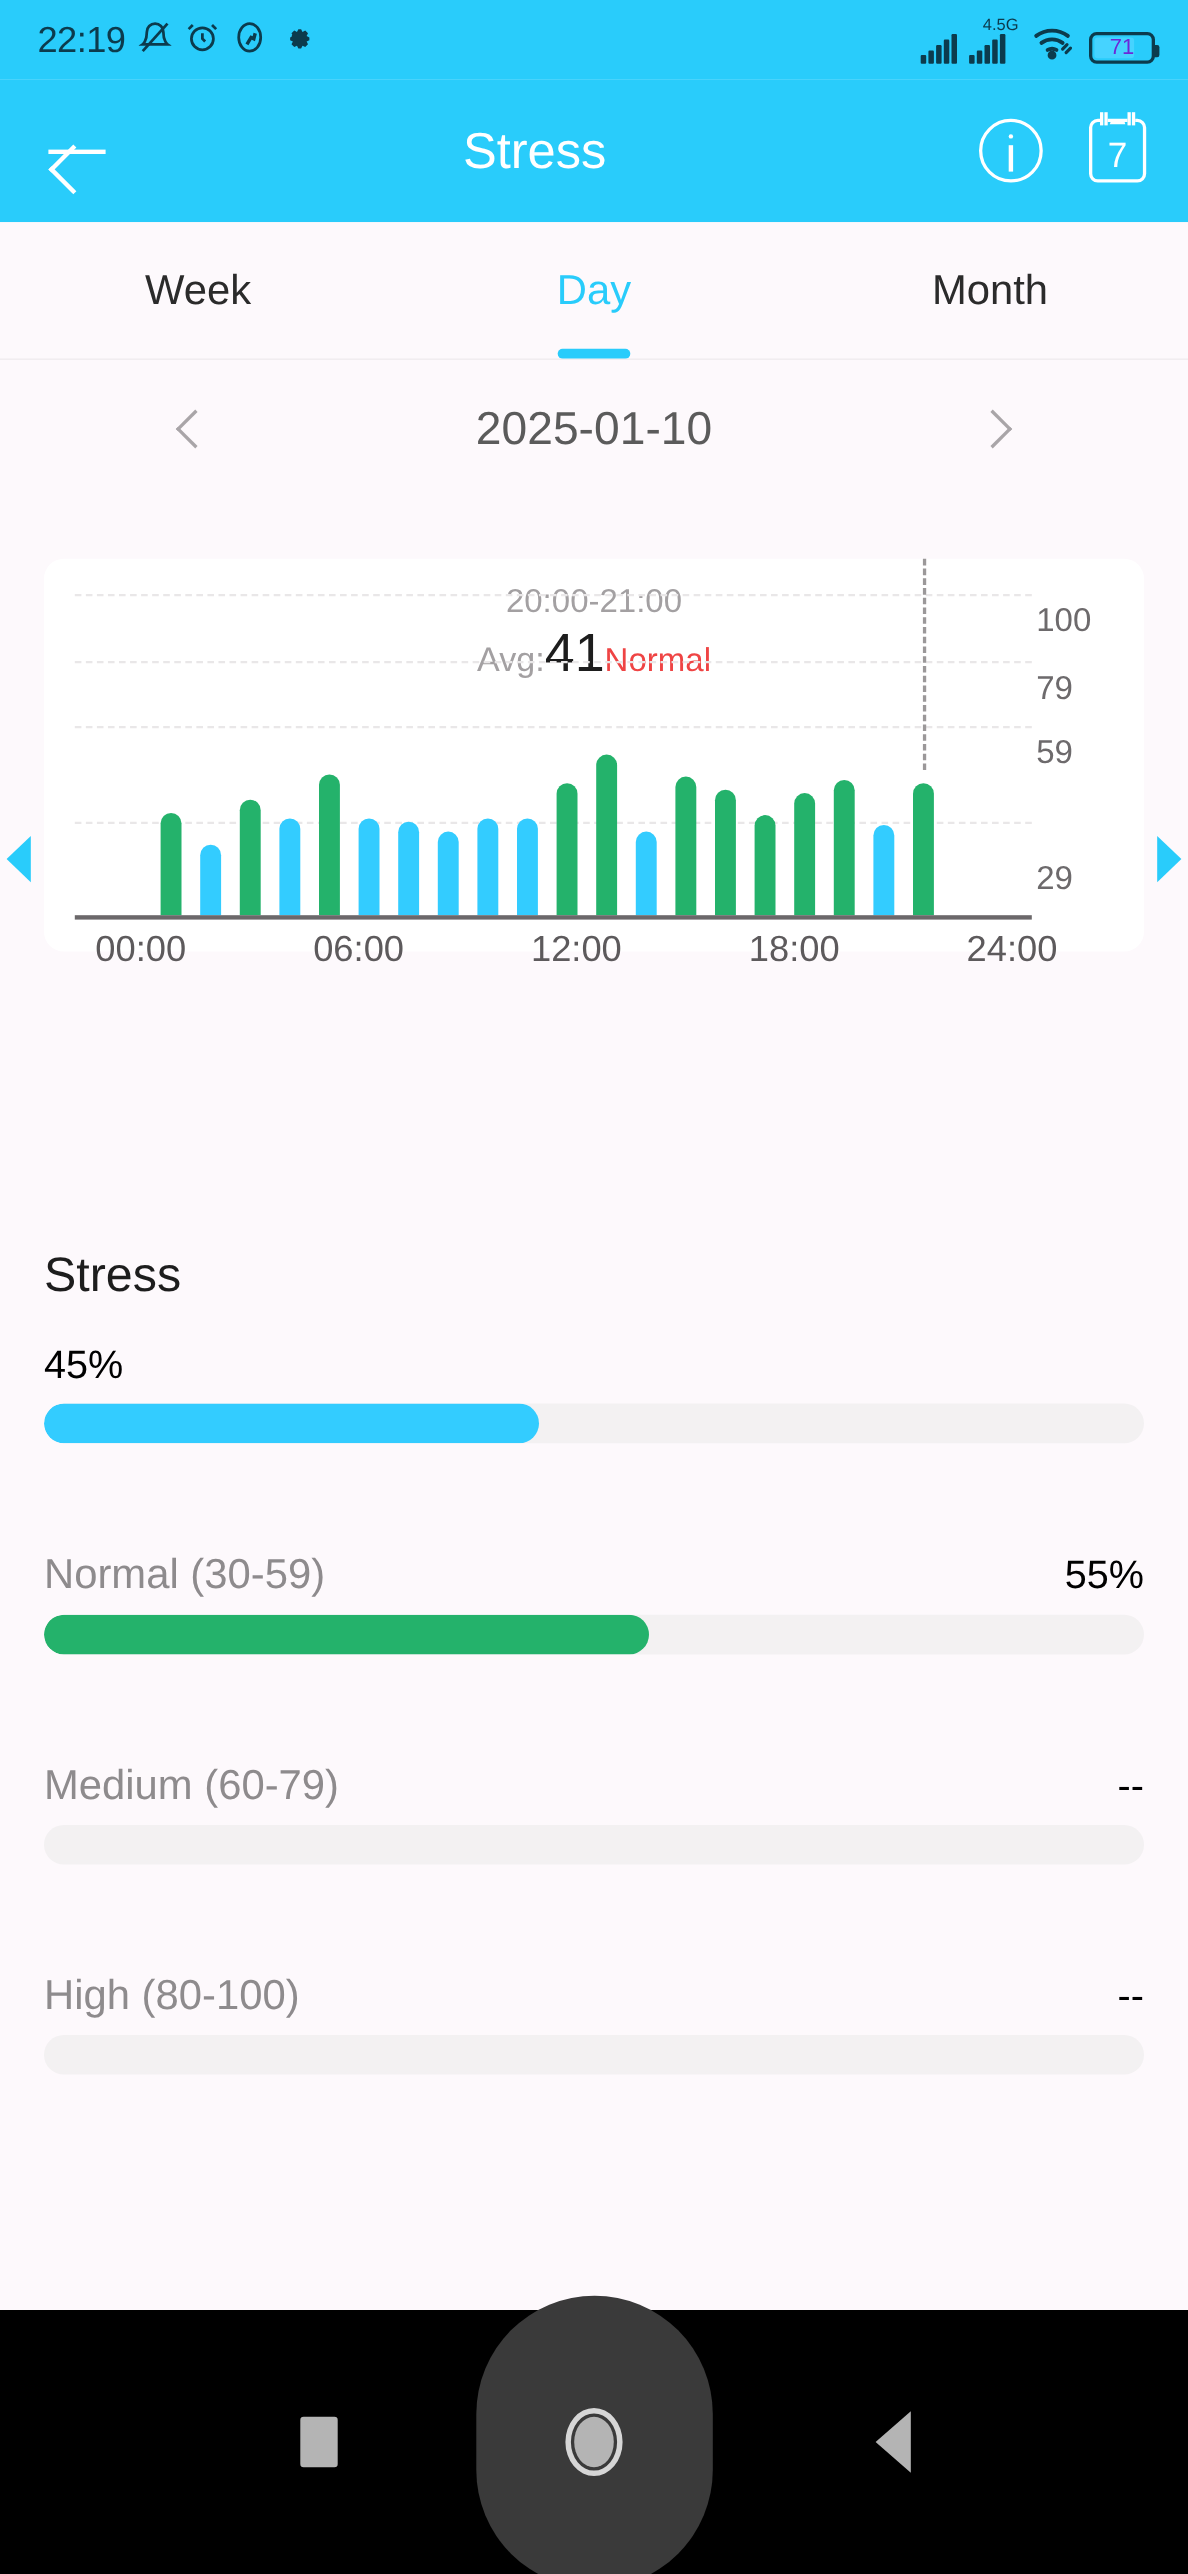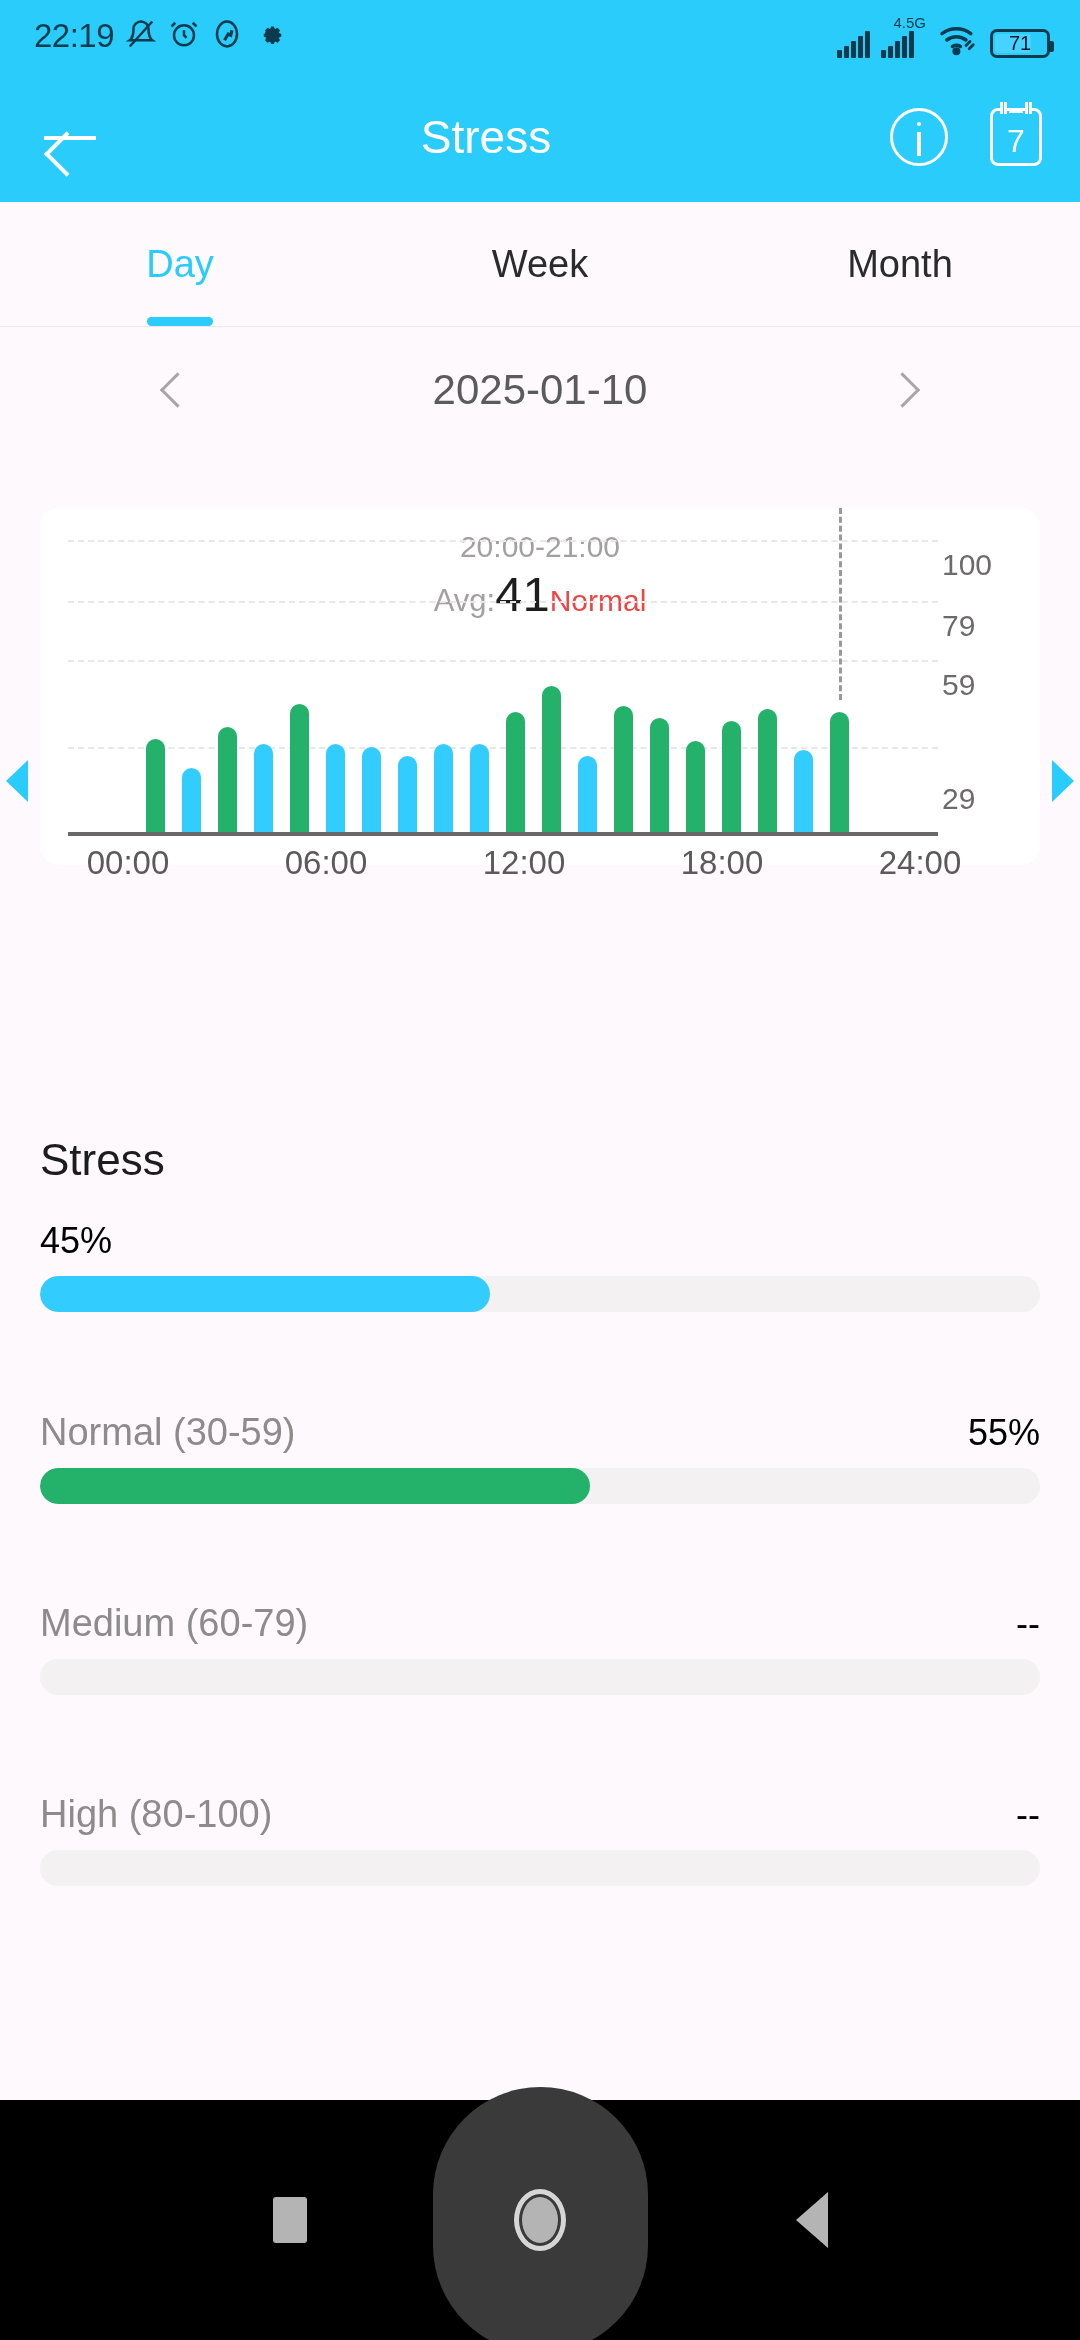--- a/index.html
+++ b/index.html
@@ -34,21 +34,21 @@
     position:relative; display:flex; align-items:center; padding:2px;
   }
   .battery:after{
     content:"";position:absolute;right:-7px;top:9px;width:5px;height:11px;
     background:#0c3b4d;border-radius:0 2px 2px 0;
   }
   .bat-fill{ height:100%; background:#46d3ff; border-radius:3px; }
   .bat-txt{
     position:absolute;left:0;top:0;width:100%;height:100%;
     display:flex;align-items:center;justify-content:center;
-    font-size:20px;color:#0f172a;
+    font-size:20px;color:#6d28d9;
   }
 
   
   .appbar{
     position:absolute; top:72px; left:0; width:1080px; height:130px;
     background:#29ccfb; display:flex; align-items:center; padding:0 38px;
   }
   .back-arrow{ width:64px;height:64px; position:relative; cursor:pointer; }
   .back-arrow:before{
     content:"";position:absolute;left:6px;top:31px;width:52px;height:4px;background:#fff;
@@ -293,26 +293,26 @@
     <div class="cal-ic">
       <span class="tick a"></span>
       <span class="tick b"></span>
       <span class="bar"></span>
       <span class="cal-num">7</span>
     </div>
   </div>
 </div>
 
 <div class="tabs">
+  <div class="tab">
+    <span>Week</span>
+  </div>
   <div class="tab active">
     <span>Day</span>
     <div class="ul"></div>
-  </div>
-  <div class="tab">
-    <span>Week</span>
   </div>
   <div class="tab">
     <span>Month</span>
   </div>
 </div>
 
 <div class="datenav">
   <div class="chev left"></div>
   <div class="date-lab">2025-01-10</div>
   <div class="chev right"></div>

